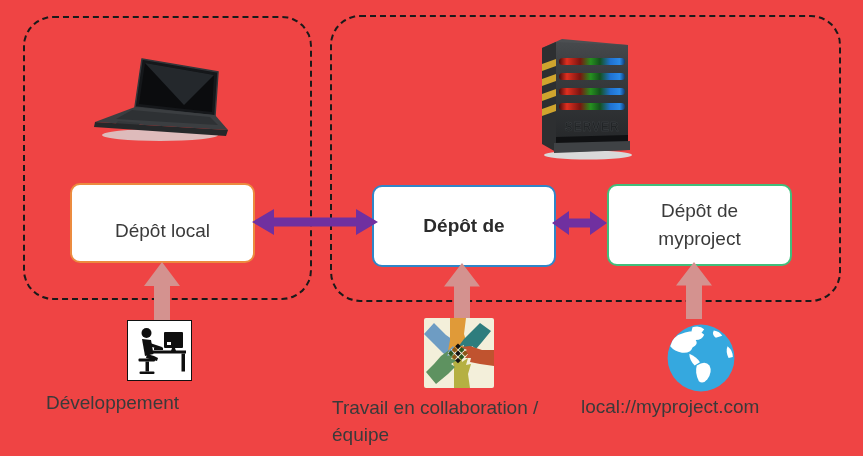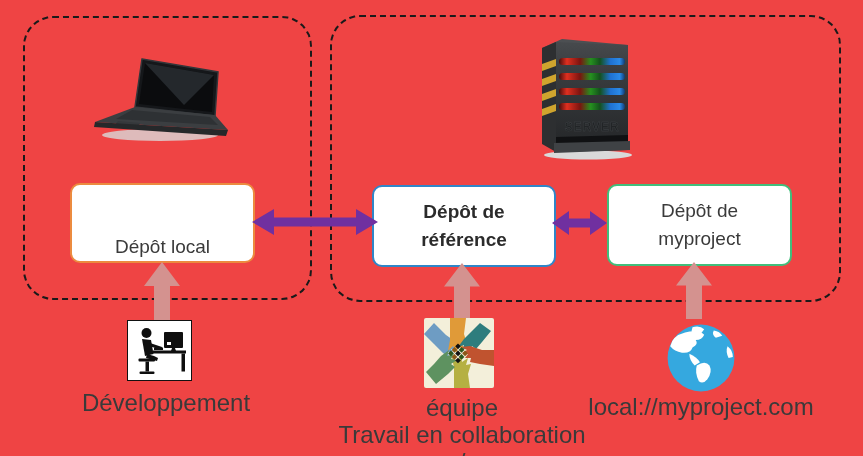--- a/index.html
+++ b/index.html
@@ -12,37 +12,37 @@
     background:transparent;
   }
   #zone-local  { left:23px;  top:16px; width:285px; height:280px; }
   #zone-server { left:330px; top:15px; width:507px; height:283px; }
 
   .box {
     position:absolute; background:#ffffff; border-radius:10px;
     display:flex; flex-direction:column; align-items:center;
     font-size:19px; line-height:28px; color:#3a3a3a; text-align:center;
   }
-  #box-local      { left:70px;  top:183px; width:185px; height:80px; border:2px solid #EC8B3F; justify-content:flex-end; padding-top:16px; box-sizing:border-box; }
+  #box-local      { left:70px;  top:183px; width:185px; height:80px; border:2px solid #EC8B3F; justify-content:center; padding-top:16px; box-sizing:border-box; }
   #box-reference  { left:372px; top:185px; width:180px; height:78px; border:2px solid #2F86C8; justify-content:center; font-weight:700; color:#2b2b2b; }
   #box-production { left:607px; top:184px; width:181px; height:78px; border:2px solid #41BE7C; justify-content:center; }
 
   .abs { position:absolute; }
   #laptop-svg { left:88px;  top:55px;  width:140px; height:88px; }
   #server-svg { left:538px; top:34px;  width:96px;  height:126px; }
   #sync1      { left:252px; top:208px; width:126px; height:28px; }
   #sync2      { left:552px; top:209px; width:55px;  height:28px; }
   #push1      { left:144px; top:262px; width:36px; height:58px; }
   #push2      { left:444px; top:263px; width:36px; height:57px; }
   #push3      { left:676px; top:262px; width:36px; height:57px; }
   #dev-svg    { left:127px; top:320px; width:65px; height:61px; }
   #team-svg   { left:424px; top:318px; width:70px; height:70px; }
   #globe-svg  { left:666px; top:323px; width:70px; height:70px; }
 
-  .caption { position:absolute; text-align:center; font-size:24px; line-height:27px; color:#3a3a3a; }
+  .caption { position:absolute; text-align:left; font-size:19px; line-height:27px; color:#3a3a3a; }
   #caption-dev  { left:46px;  top:389px; width:240px; }
   #caption-team { left:332px; top:394px; width:260px; }
   #caption-url  { left:581px; top:393px; width:240px; }
 </style>
 </head>
 <body>
 
 <div id="stage">
 
   <div class="zone" id="zone-local"></div>
@@ -94,21 +94,20 @@
     <text x="54" y="97" text-anchor="middle" font-size="12" font-weight="bold" letter-spacing="1" fill="#212426" stroke="#43474a" stroke-width="0.35">SERVER</text>
     <polygon points="18,103 90,101 90,108 18,110" fill="#101113"></polygon>
     <polygon points="16,109 92,107 92,116 16,119" fill="#3f4245"></polygon>
   </svg>
 
   <div class="box" id="box-local">
     <span>Dépôt local</span>
   </div>
   <div class="box" id="box-reference">
     <span>Dépôt de</span>
-    <span>référence</span>
   </div>
   <div class="box" id="box-production">
     <span>Dépôt de</span>
     <span>myproject</span>
   </div>
 
   <svg class="abs" id="sync1" viewBox="0 0 126 28" preserveAspectRatio="none">
     <polygon points="0,14 22,1 22,9.5 104,9.5 104,1 126,14 104,27 104,18.5 22,18.5 22,27" fill="#7030A0"></polygon>
   </svg>
   <svg class="abs" id="sync2" viewBox="0 0 55 28" preserveAspectRatio="none">
@@ -174,20 +173,20 @@
       <path d="M29,40 q8,-5 12,0 q3,6 -2,13 q-4,5 -8,2 q-4,-8 -2,-15 Z"></path>
       <path d="M45,7 q6,1 8,5 l-6,2 q-4,-3 -2,-7 Z"></path>
       <path d="M58,22 q5,4 5,10 l-4,1 q-3,-6 -1,-11 Z"></path>
     </g>
   </svg>
 
   <div class="caption" id="caption-dev">
     <span>Développement</span>
   </div>
   <div class="caption" id="caption-team">
+    <div>Travail en collaboration /</div>
     <div>équipe</div>
-    <div>Travail en collaboration /</div>
   </div>
   <div class="caption" id="caption-url">
     <span>local://myproject.com</span>
   </div>
 
 </div>
 
 </body></html>

